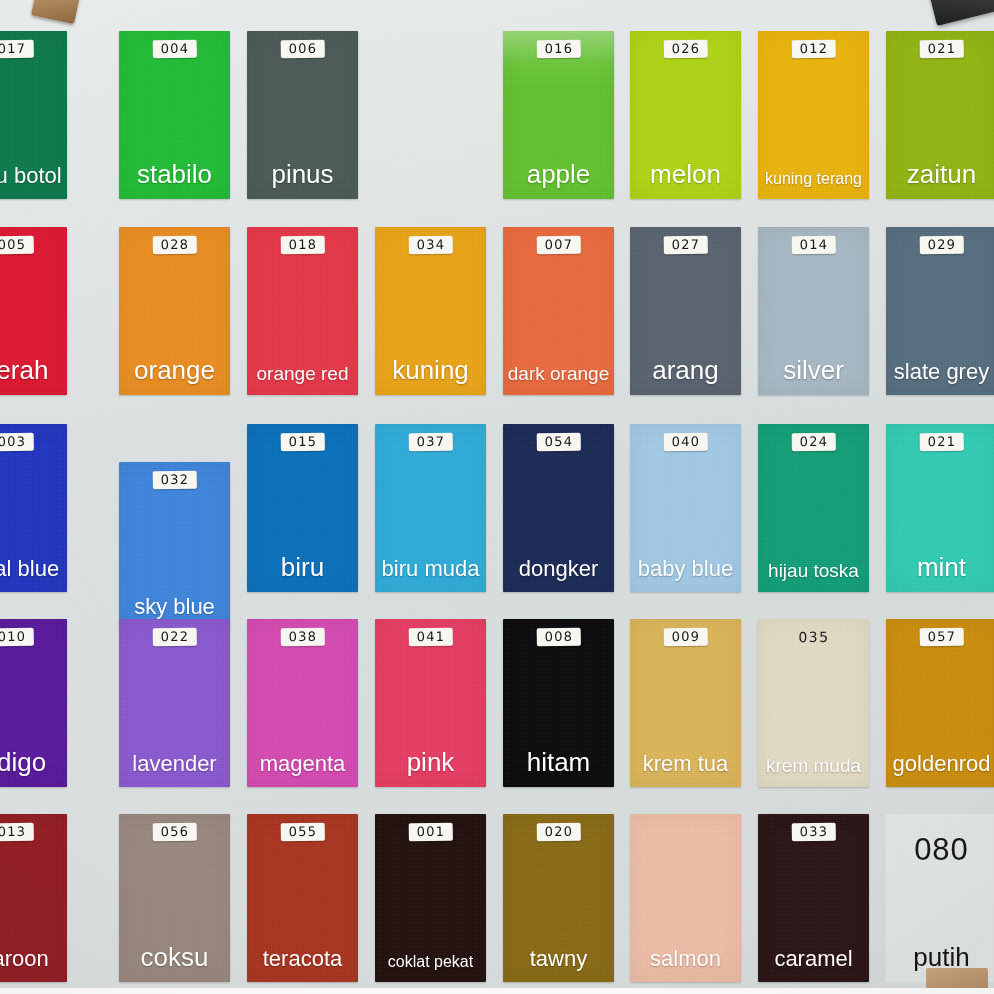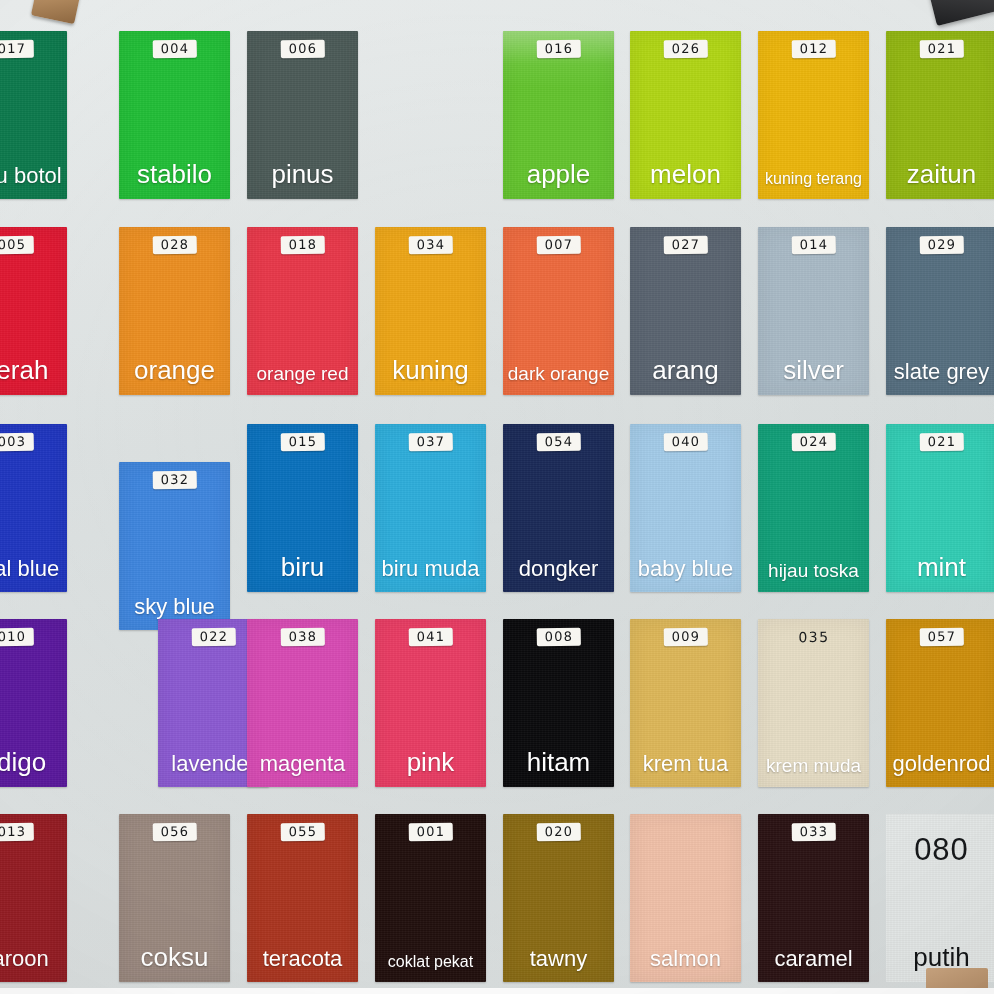--- a/index.html
+++ b/index.html
@@ -294,21 +294,21 @@
         <div class="label s26">mint</div>
       </div>
       <div class="cell" style="left: -44px; top: 619px; width: 111px; height: 168px;">
         <div class="swatch" style="background: rgb(91, 25, 158);">
           <div class="grain"></div>
           <div class="gloss"></div>
         </div>
         <div class="sticker">010</div>
         <div class="label s26">indigo</div>
       </div>
-      <div class="cell" style="left: 119px; top: 619px; width: 111px; height: 168px; margin-left: 39px;">
+      <div class="cell" style="left: 119px; top: 619px; width: 111px; height: 168px;">
         <div class="swatch" style="background: rgb(139, 90, 210);">
           <div class="grain"></div>
           <div class="gloss"></div>
         </div>
         <div class="sticker">022</div>
         <div class="label s22">lavender</div>
       </div>
       <div class="cell" style="left: 247px; top: 619px; width: 111px; height: 168px;">
         <div class="swatch" style="background: rgb(216, 75, 180);">
           <div class="grain"></div>

